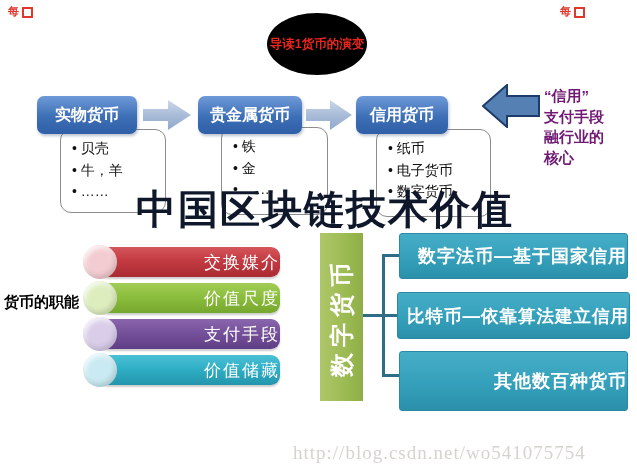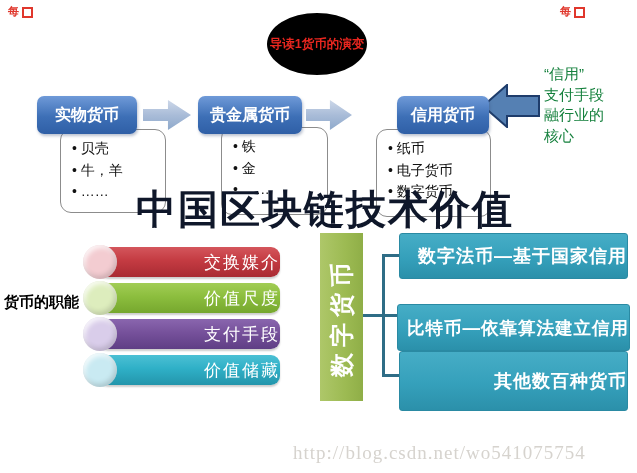--- a/index.html
+++ b/index.html
@@ -21,43 +21,43 @@
   
   .stage-box {
     position:absolute; height:38px; border-radius:7px;
     background:linear-gradient(180deg,#6f9ad8 0%,#3d6fb6 55%,#2f5fa6 100%);
     color:#fff; font-weight:bold; font-size:16px;
     display:flex; align-items:center; justify-content:center;
     box-shadow:1px 2px 3px rgba(60,80,120,.35); z-index:3;
   }
   #stage-box-0 { left:37px;  top:96px; width:100px; }
   #stage-box-1 { left:198px; top:96px; width:104px; }
-  #stage-box-2 { left:356px; top:96px; width:92px;margin-left:41px;  }
+  #stage-box-2 { left:356px; top:96px; width:92px;  }
   
   .flow-arrow {
     position:absolute; width:48px; height:30px;
     background:linear-gradient(180deg,#cdd8e9 0%,#a9bcd8 50%,#8ea9cb 100%);
     clip-path:polygon(0 30%,52% 30%,52% 0,100% 50%,52% 100%,52% 70%,0 70%);
   }
   #flow-arrow-0 { left:143px; top:100px; }
   #flow-arrow-1 { left:306px; top:100px; width:46px; }
   
   .list-box {
     position:absolute; background:#fff; border:1px solid #8c8c8c; border-radius:11px;
     padding:8px 8px 4px 11px; font-size:14px; color:#111; line-height:1.55; z-index:2;
   }
   .list-box .li::before { content:"\2022\00a0"; }
   #list-box-0 { left:60px;  top:129px; width:85px;  height:70px; }
   #list-box-1 { left:221px; top:127px; width:86px;  height:74px; }
   #list-box-2 { left:376px; top:129px; width:94px;  height:74px; }
   
   #credit-arrow { position:absolute; left:482px; top:84px; z-index:1; }
   
-  .note { position:absolute; left:544px; top:64px; width:92px; color:#15803d;
-          font-weight:normal; font-size:15px; line-height:1.38; }
+  .note { position:absolute; left:544px; top:86px; width:92px; color:#701a75;
+          font-weight:bold; font-size:15px; line-height:1.38; }
   
   .big-title {
     position:absolute; left:136px; top:182px; z-index:5; color:#0f172a;
     font-size:40px; font-weight:900; letter-spacing:2px; white-space:nowrap;
   }
   
   .functions-label { position:absolute; left:4px; top:293px; font-size:15px; font-weight:bold; color:#000; }
   .ribbon-bar {
     position:absolute; left:99px; width:181px; height:30px; border-radius:9px;
     display:flex; align-items:center; justify-content:flex-end;
@@ -89,21 +89,21 @@
   #conn-top   { left:382px; top:254px; width:18px; height:3px; }
   #conn-bot   { left:382px; top:374px; width:18px; height:3px; }
   .d-box {
     position:absolute; height:46px; border-radius:3px;
     background:linear-gradient(180deg,#46adc6 0%,#35a0bb 55%,#2b90aa 100%);
     border:1px solid #2a8aa3; box-sizing:border-box;
     color:#fff; font-size:18px; font-weight:bold; letter-spacing:1px;
     display:flex; align-items:center; justify-content:flex-end; white-space:nowrap;
   }
   #d-box-0 { left:399px; top:233px; width:229px; }
-  #d-box-1 { left:397px; top:304px; width:233px; height:47px; font-size:17.5px; }
+  #d-box-1 { left:397px; top:292px; width:233px; height:47px; font-size:17.5px; }
   #d-box-2 { left:399px; top:351px; width:229px; height:60px; }
   
   .watermark { position:absolute; left:293px; top:442px; color:#d6d3ce;
                font-family:"Liberation Serif","DejaVu Serif",serif; font-size:19px; letter-spacing:1px; }
 </style>
 </head>
 <body>
 
 <div id="canvas">
 

